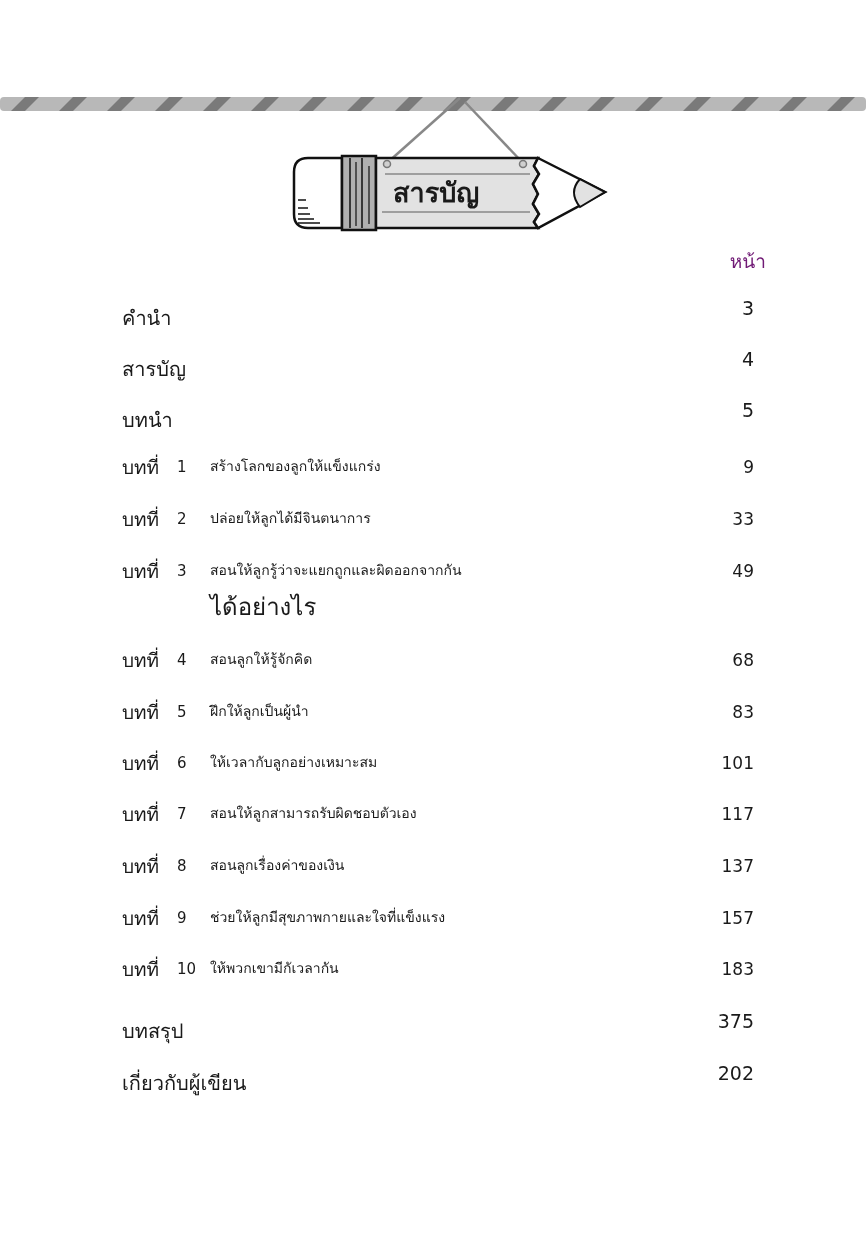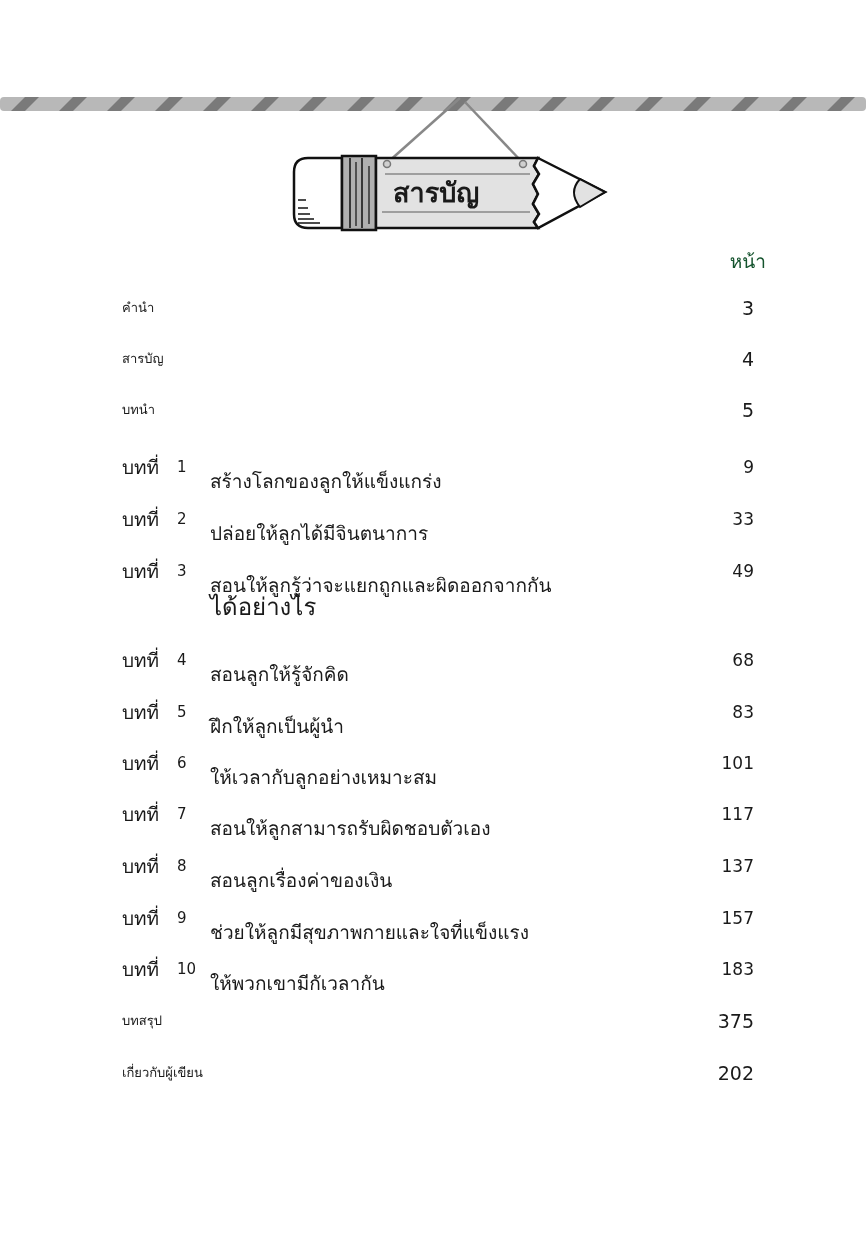--- a/index.html
+++ b/index.html
@@ -41,65 +41,64 @@
       color: #1a1a1a;
       letter-spacing: 0px;
       line-height: 32px;
     }
     .page-col-header {
       position: absolute;
       right: 100px;
       top: 246px;
       font-family: "DejaVu Sans", sans-serif;
       font-size: 19px;
-      color: #14532d;
+      color: #701a75;
       text-align: center;
     }
     .toc {
       position: absolute;
       left: 122px;
       top: 0;
       width: 632px;
     }
     .toc-row {
       position: absolute;
       left: 0;
       width: 632px;
       font-size: 19px;
       line-height: 24px;
     }
     .toc-row .label {
       position: absolute;
       left: 0;
-      top: 0;
-      font-family: Liberation Sans, sans-serif;
-      font-size: 13px;
+      top: 12px;
+      font-family: Liberation Mono, monospace;
+      font-size: 20px;
     }
     .toc-row .ch-prefix {
       position: absolute;
       left: 0;
       top: 0;
       font-family: "DejaVu Sans", sans-serif;
       font-size: 19px;
     }
     .toc-row .ch-num {
       position: absolute;
       left: 55px;
       top: 0;
       font-family: "DejaVu Sans", sans-serif;
       font-size: 15px;
     }
     .toc-row .ch-title {
       position: absolute;
       left: 88px;
       top: 0;
-      font-family: Liberation Sans, sans-serif;
-      font-size: 19px;
+      font-family: Liberation Mono, monospace;
+      font-size: 14px;
       width: 440px;
-      margin-top: 15px;
     }
     .toc-row .ch-title-2 {
       position: absolute;
       left: 88px;
       top: 36px;
       font-family: "DejaVu Sans", sans-serif;
       font-size: 24px;
     }
     .toc-row .page {
       position: absolute;

